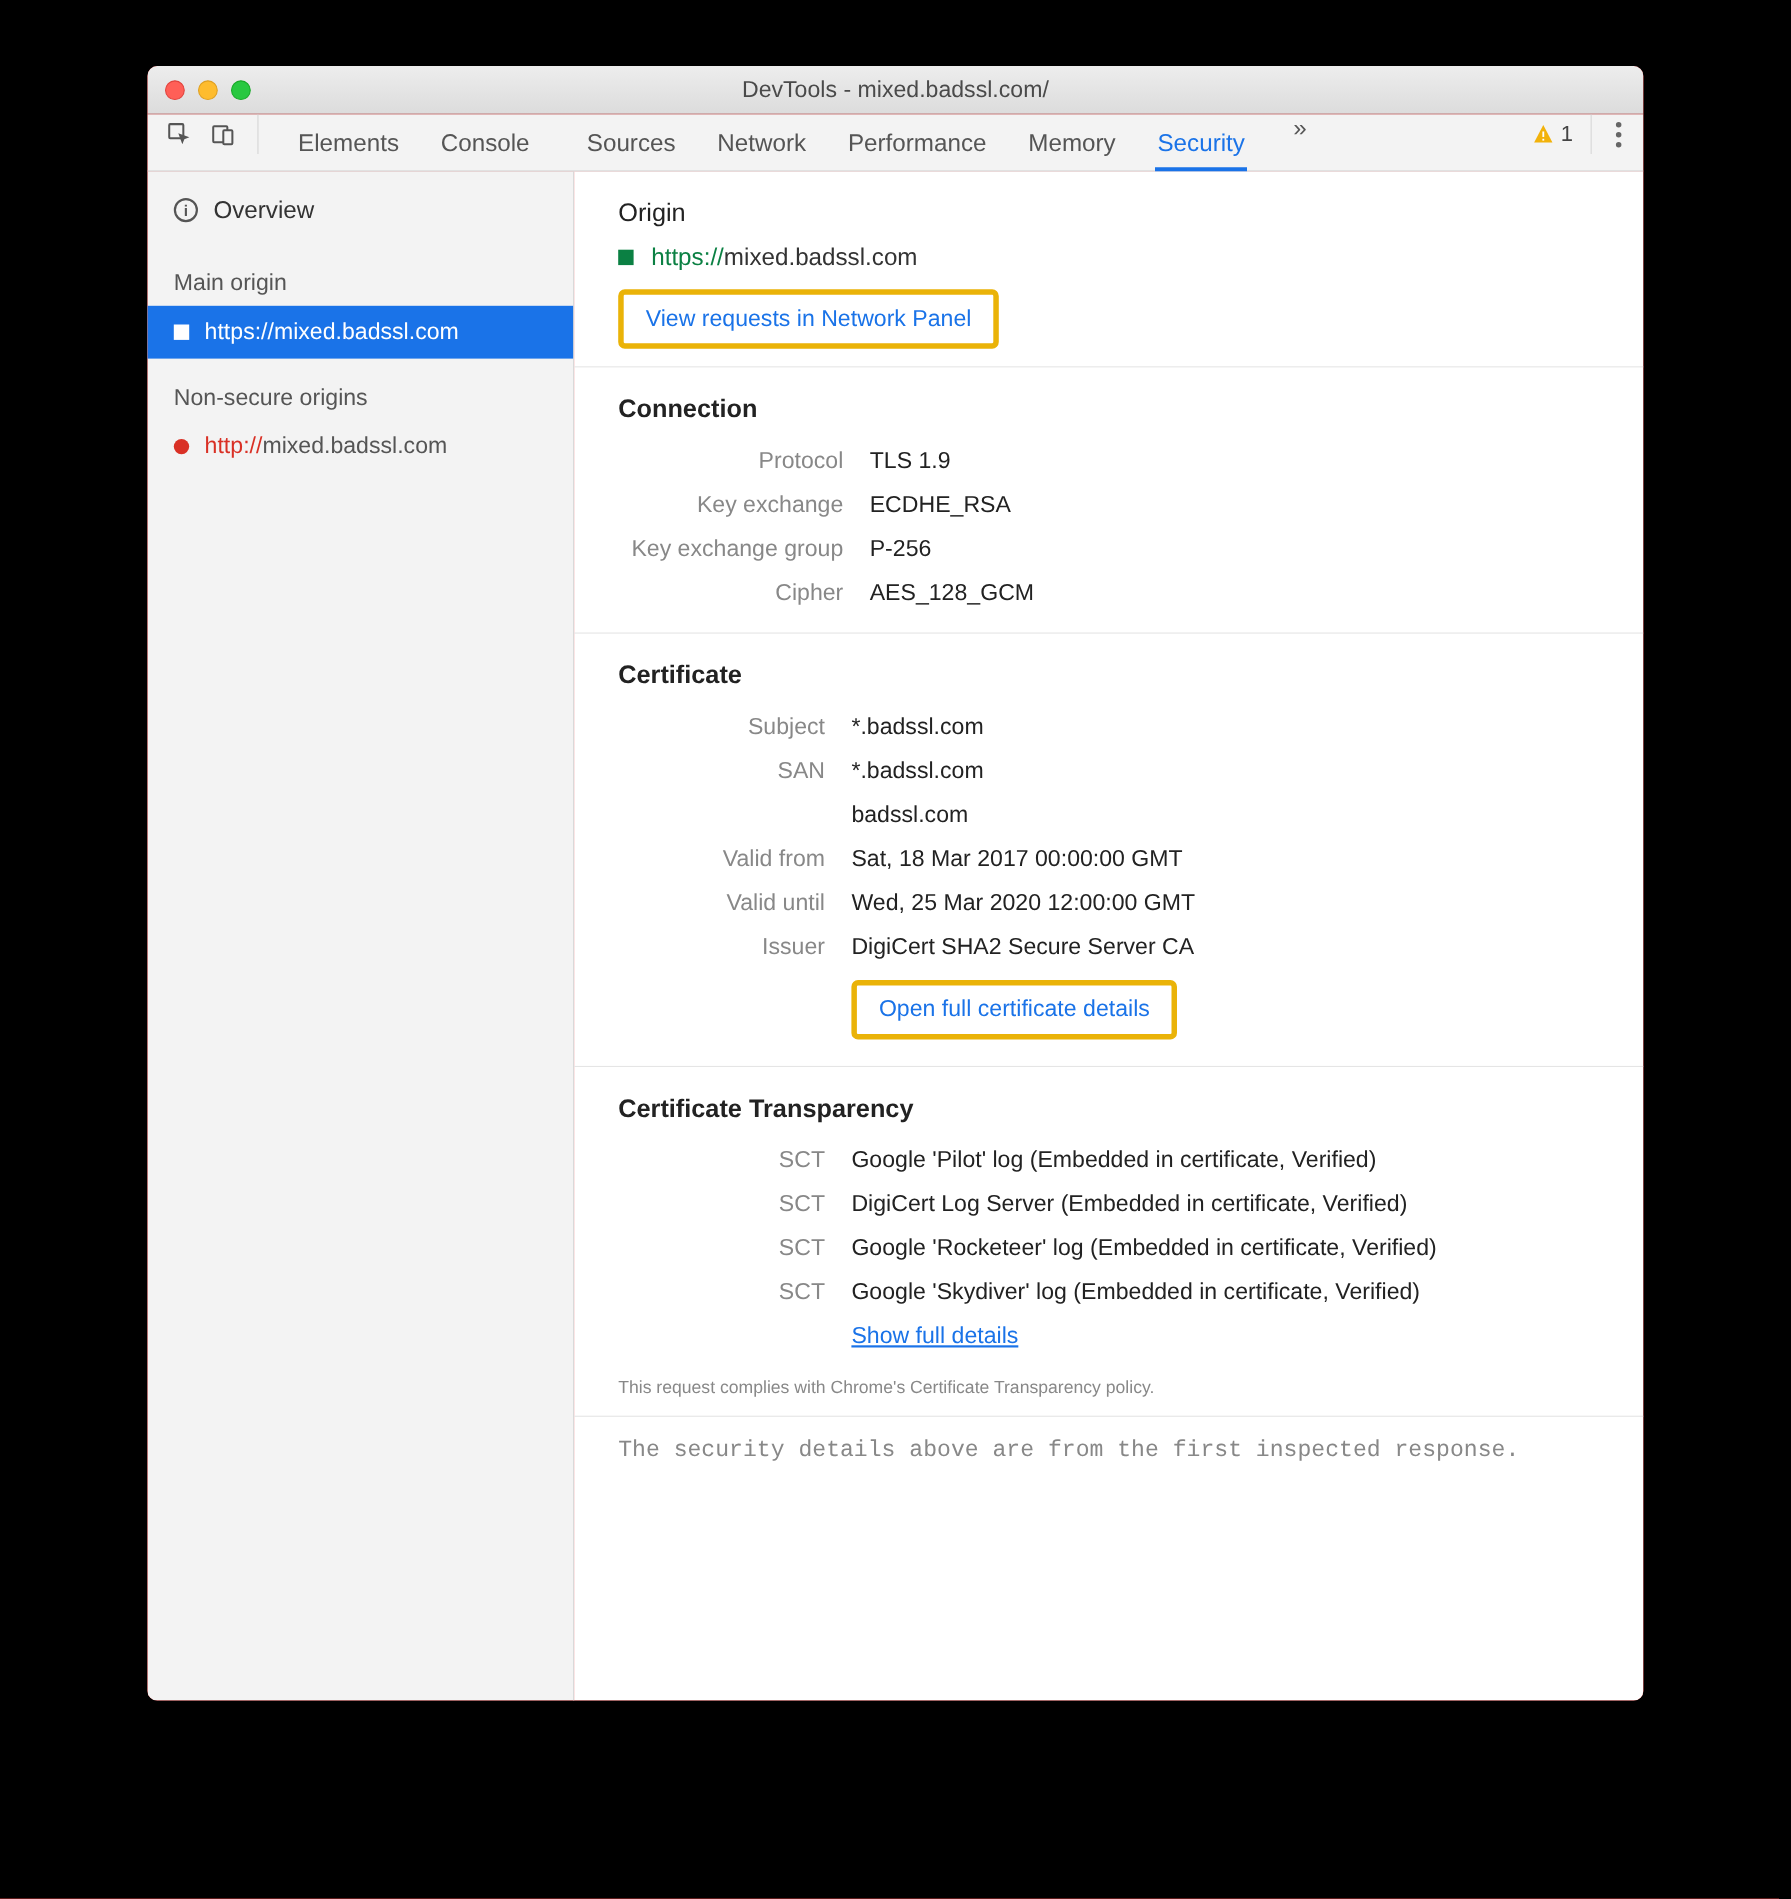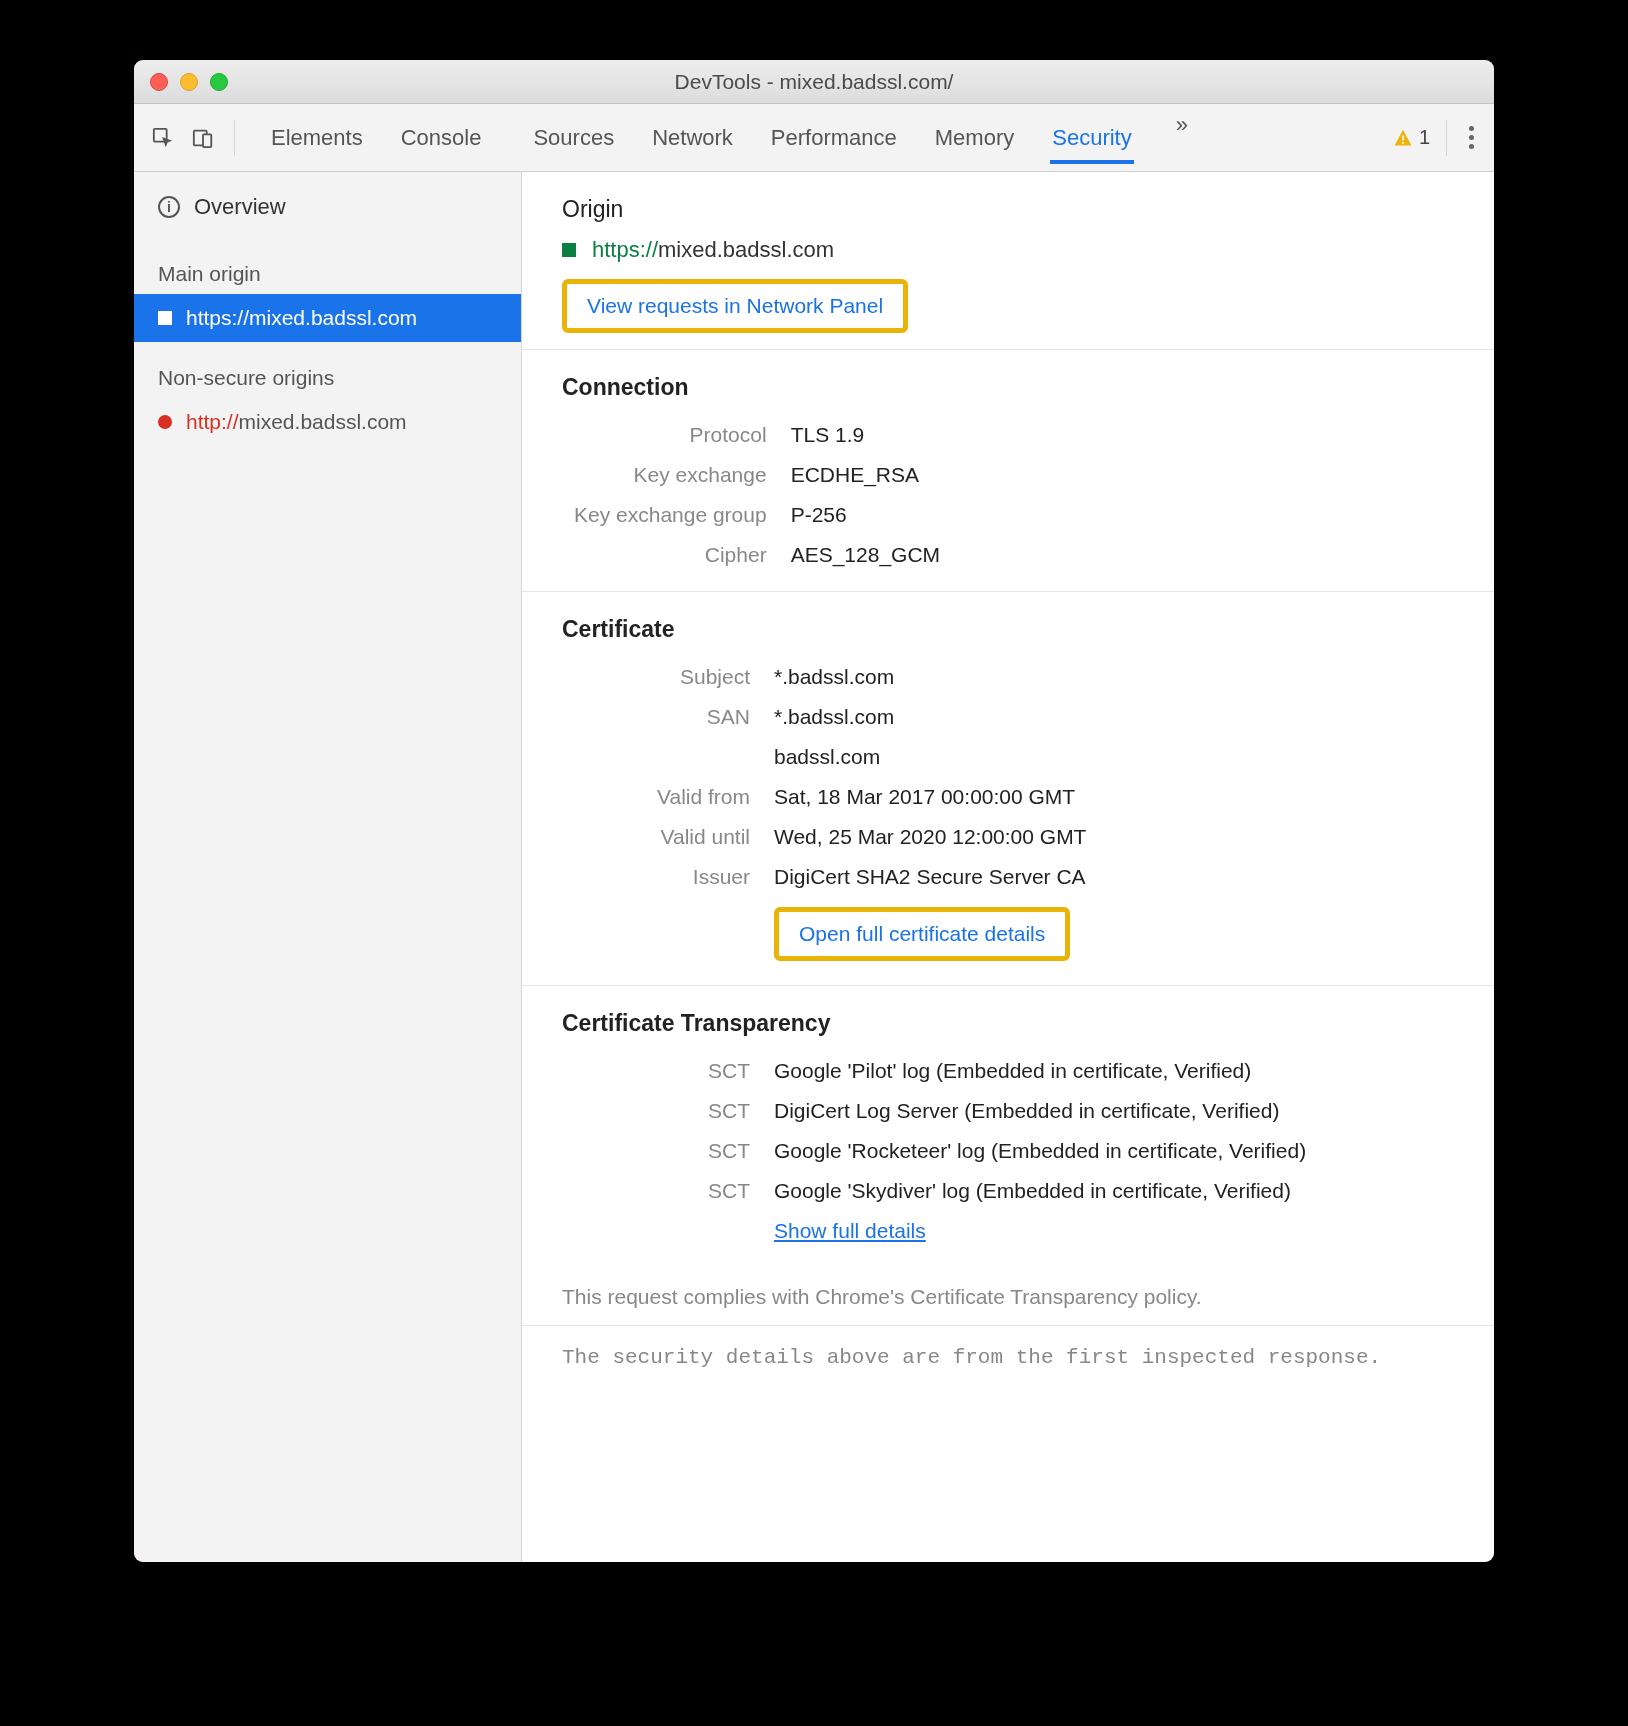--- a/index.html
+++ b/index.html
@@ -41,24 +41,24 @@
   .title {
     position: absolute;
     left: 0; right: 0;
     text-align: center;
     color: #4a4a4a;
     font-size: 21px;
     pointer-events: none;
   }
   
   .tabstrip {
-    height: 68px;
+    height: 52px;
     border-bottom: 1px solid #d0d0d0;
     display: flex;
-    align-items: center;
+    align-items: flex-start;
     background: #f3f3f3;
   }
   .ts-left { display:flex; gap:10px; padding: 0 14px; align-items:center; }
   .iconbtn { width: 30px; height: 30px; display:flex; align-items:center; justify-content:center; color:#555; }
   .sep { width:1px; height:36px; background:#d6d6d6; margin: 0 6px; }
   .tabs { display:flex; gap:34px; padding-left: 14px; flex:1; }
   .tab { color:#555; font-size:22px; cursor:pointer; padding: 0 2px; height:52px; display:flex; align-items:center; }
   .tab.active { color:#1a73e8; box-shadow: inset 0 -4px 0 #1a73e8; }
   .more-chev { color:#555; padding: 0 8px; font-size: 22px;}
   .ts-right { display:flex; align-items:center; gap:10px; padding: 0 14px; }
@@ -307,19 +307,19 @@
           <tr>
                 <td class="k">SCT</td>
                 <td class="v">Google 'Skydiver' log (Embedded in certificate, Verified)</td>
               </tr>
           <tr>
                 <td class="k"></td>
                 <td class="v"><span class="linkish">Show full details</span></td>
               </tr>
         </tbody>
           </table>
-        <div style="color:#888; font-size:21px; margin-top:34px;">This request complies with Chrome's Certificate Transparency policy.</div>
+        <div style="color:#888; font-size:16px; margin-top:18px;">This request complies with Chrome's Certificate Transparency policy.</div>
       </div>
 
       <div class="footnote">The security details above are from the first inspected response.</div>
     </div>
   </div>
 </div>
 
 </body></html>

